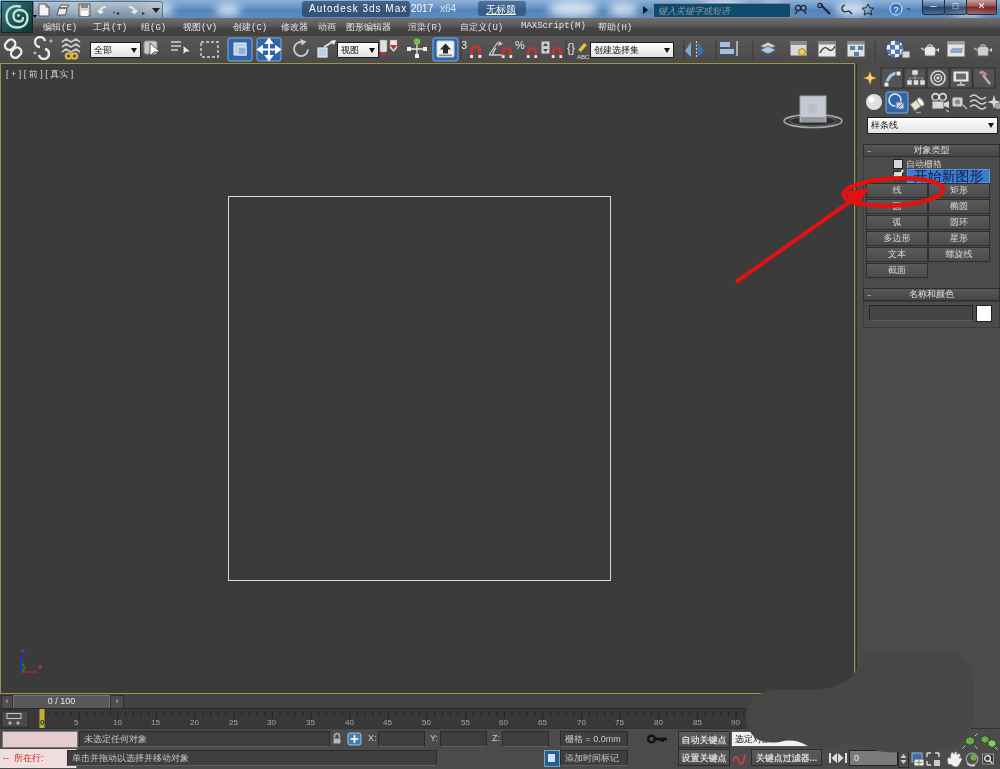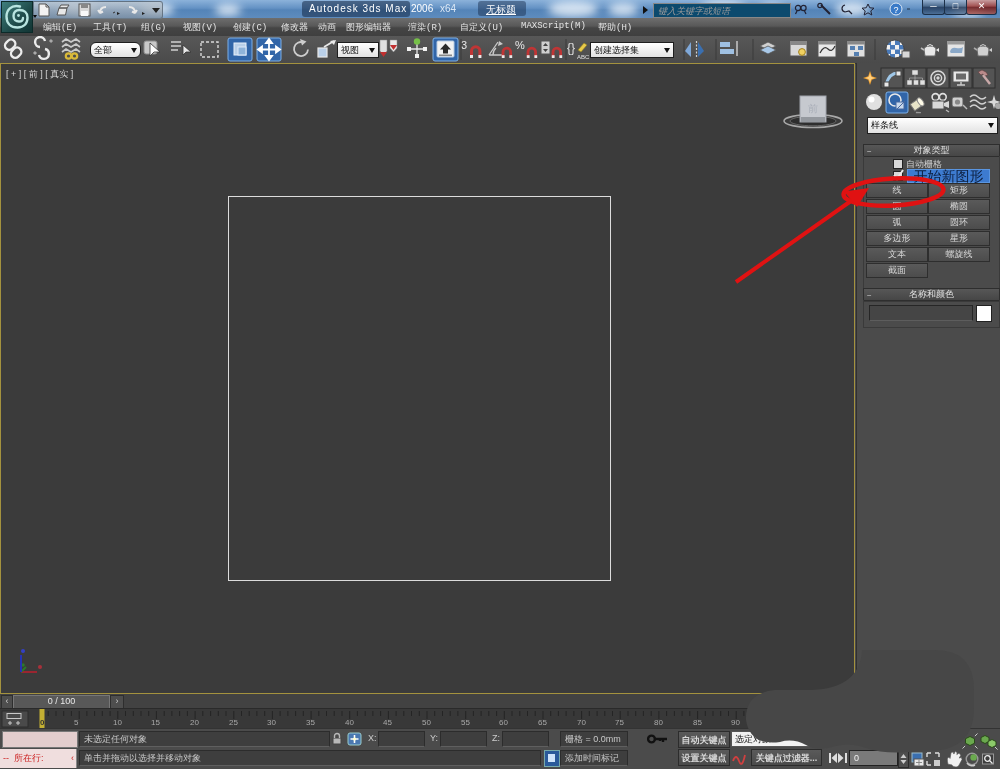--- a/index.html
+++ b/index.html
@@ -57,21 +57,21 @@
  <div class="tspot" style="left:215px;top:4px;width:26px;height:12px;"></div>
  <div class="tspot" style="left:548px;top:1px;width:50px;height:16px;"></div>
  <div class="tspot" style="left:608px;top:3px;width:30px;height:13px;"></div>
  <div class="tspot" style="left:700px;top:1px;width:46px;height:16px;"></div>
  <div class="tspot" style="left:760px;top:4px;width:24px;height:12px;"></div>
  <div class="tspot" style="left:835px;top:2px;width:34px;height:14px;"></div>
  <div class="tspot" style="left:952px;top:4px;width:32px;height:13px;"></div>
  <div class="abs" id="title-dark"></div>
  <div class="abs" style="left:478px;top:1px;width:48px;height:15px;background:rgba(20,40,70,.45);border-radius:3px;"></div>
  <div class="ttext" style="left:309px;letter-spacing:1px;">Autodesk 3ds Max</div>
- <div class="ttext" style="left:411px;">2006</div>
+ <div class="ttext" style="left:411px;">2017</div>
  <div class="ttext" style="left:440px;color:#dce8f5;">x64</div>
  <div class="ttext" style="left:486px;text-decoration:underline;">无标题</div>
  <div class="abs" style="left:643px;top:6px;width:0;height:0;border:4px solid transparent;border-left:5px solid #111;"></div>
  <div class="winbtn" style="left:922px;width:21px;">─</div>
  <div class="winbtn" style="left:944px;width:21px;">□</div>
  <div class="winbtn" style="left:966px;width:29px;background:linear-gradient(rgba(220,150,140,.75),rgba(160,60,55,.85) 45%,rgba(110,25,25,.9) 50%,rgba(170,80,70,.8));">✕</div>
  <svg class="abs" style="left:793px;top:2px;" width="125" height="15" viewBox="0 0 125 15">
    <g stroke="#223" stroke-width="1.2" fill="none">
     <circle cx="5" cy="6" r="2.6"></circle>
         <circle cx="10.5" cy="6" r="2.6"></circle>
@@ -287,21 +287,21 @@
   <path d="M3 8q0-4 6-4t6 4l-1 6H4z" fill="#d0d0d0" stroke="#666"></path>
   <path d="M15 8l3-2v4z" fill="#d0d0d0"></path>
         <path d="M3 8L0 6" stroke="#aaa" stroke-width="1.6" fill="none"></path>
   <path d="M6 4q3-3 6 0" fill="none" stroke="#d0d0d0"></path>
  </g>
 
  <g stroke="#3a3a3a" stroke-width="1">
         <path d="M461 3v21M566 3v21M684 3v21M716 3v21M753 3v21M875 3v21"></path>
       </g>
 </svg>
-<div class="combo" style="left:90px;top:6px;width:49px;height:14px;border-radius:6px;">
+<div class="combo" style="left:90px;top:6px;width:49px;height:14px;">
       <i>全部</i>
       <b></b>
     </div>
 <div class="combo" style="left:337px;top:6px;width:40px;height:14px;">
       <i>视图</i>
       <b></b>
     </div>
 <div class="combo" style="left:590px;top:6px;width:82px;height:14px;">
       <i>创建选择集</i>
       <b></b>
@@ -561,21 +561,21 @@
  <div class="sfield" style="left:502px;top:2px;width:47px;height:16px;"></div>
  <div class="sfield" style="left:560px;top:2px;width:68px;height:16px;">栅格 = 0.0mm</div>
  <svg class="abs" style="left:647px;top:4px;" width="22" height="12" viewBox="0 0 22 12">
   <circle cx="4.5" cy="6" r="3.4" fill="none" stroke="#111" stroke-width="2.4"></circle>
       <path d="M8 6h12m-4 0v3m-3-3v2" stroke="#111" stroke-width="2.4"></path>
  </svg>
  <div class="sbtn" style="left:678px;top:2px;width:52px;height:17px;line-height:16px;">自动关键点</div>
  <div class="abs" style="left:731px;top:2px;width:97px;height:16px;background:#f2f2f2;border:1px solid #555;font-size:9px;color:#111;line-height:15px;padding-left:3px;box-sizing:border-box;">选定对象</div>
 
  <div class="abs" style="left:0px;top:20px;width:76px;height:19px;background:#f0dede;border-right:1px solid #888;font-size:9px;color:#c22;line-height:18px;"><span style="margin-left:3px;">--</span><span style="margin-left:5px;">所在行:</span><span style="float:right;margin-right:2px;">‹</span></div>
- <div class="sfield" style="left:79px;top:21px;width:462px;height:16px;">单击并拖动以选择并移动对象</div>
+ <div class="sfield" style="left:67px;top:21px;width:370px;height:16px;">单击并拖动以选择并移动对象</div>
  <div class="abs" style="left:544px;top:21px;width:14px;height:15px;background:#2a5a9a;border:1px solid #7aa;">
       <div style="position:absolute;left:3px;top:3px;width:7px;height:8px;background:#cfe4fa;"></div>
     </div>
  <div class="sfield" style="left:560px;top:21px;width:68px;height:16px;">添加时间标记</div>
  <div class="sbtn" style="left:678px;top:20px;width:52px;height:17px;line-height:16px;">设置关键点</div>
  <svg class="abs" style="left:731px;top:21px;" width="18" height="16" viewBox="0 0 18 16">
       <path d="M2 11q3-8 6 0t6-6" fill="none" stroke="#d04040" stroke-width="1.8"></path>
     </svg>
  <div class="sbtn" style="left:751px;top:20px;width:71px;height:17px;line-height:16px;">关键点过滤器...</div>
  <svg class="abs" style="left:828px;top:23px;" width="20" height="12" viewBox="0 0 20 12">

